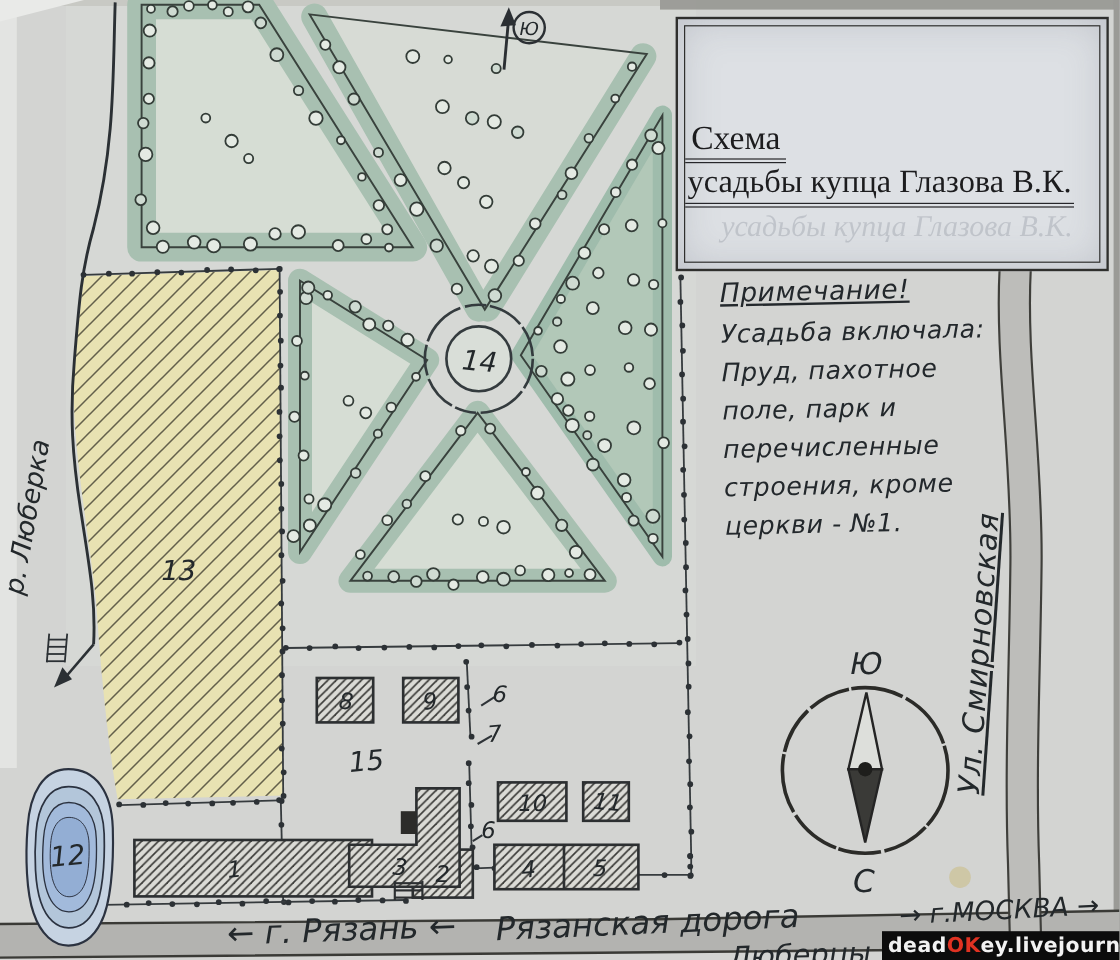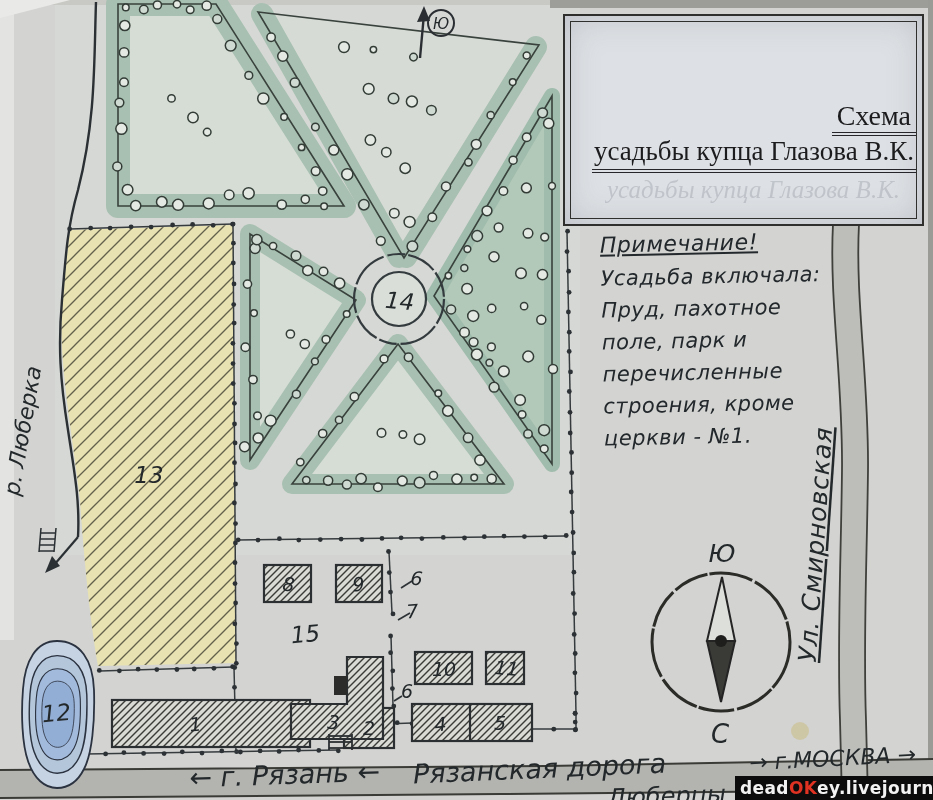--- a/index.html
+++ b/index.html
@@ -4,21 +4,21 @@
 <style>
   html,body{margin:0;padding:0;background:#777;}
   .stage{position:relative;width:933px;height:800px;overflow:hidden;
          background:#d3d4d2;font-family:"DejaVu Sans",sans-serif;}
   .stage svg{position:absolute;left:0;top:0;}
   .hand{font-family:"DejaVu Sans",sans-serif;font-style:italic;fill:#23282b;}
   
   .titlebox{position:absolute;left:563px;top:14px;width:357px;height:208px;
             border:2px solid #2f2f2d;background:#dde0e4;
             box-shadow:inset 0 0 34px rgba(110,116,128,.28);z-index:5;}
-  .titlebox-inner{position:absolute;inset:5px;border:1.6px solid #2f2f2d;text-align:right;}
+  .titlebox-inner{position:absolute;inset:5px;border:1.6px solid #2f2f2d;text-align:left;}
   .t1{margin-top:78px;font:28px "Liberation Serif",serif;color:#1c1c1e;}
   .t1 span{border-bottom:4px double #26262a;padding:0 5px 1px;}
   .t2{margin-top:4px;font:27px "Liberation Serif",serif;color:#1c1c1e;}
   .t2 span{border-bottom:4px double #26262a;padding:0 2px 3px;}
   .ghost{position:absolute;left:30px;right:16px;bottom:14px;
          font:italic 25px "Liberation Serif",serif;color:#5f6675;opacity:.22;
          filter:blur(.6px);white-space:nowrap;}
   
   .note{position:absolute;left:602px;top:230px;width:250px;z-index:4;
         font:italic 21px "DejaVu Sans",sans-serif;color:#23282c;

